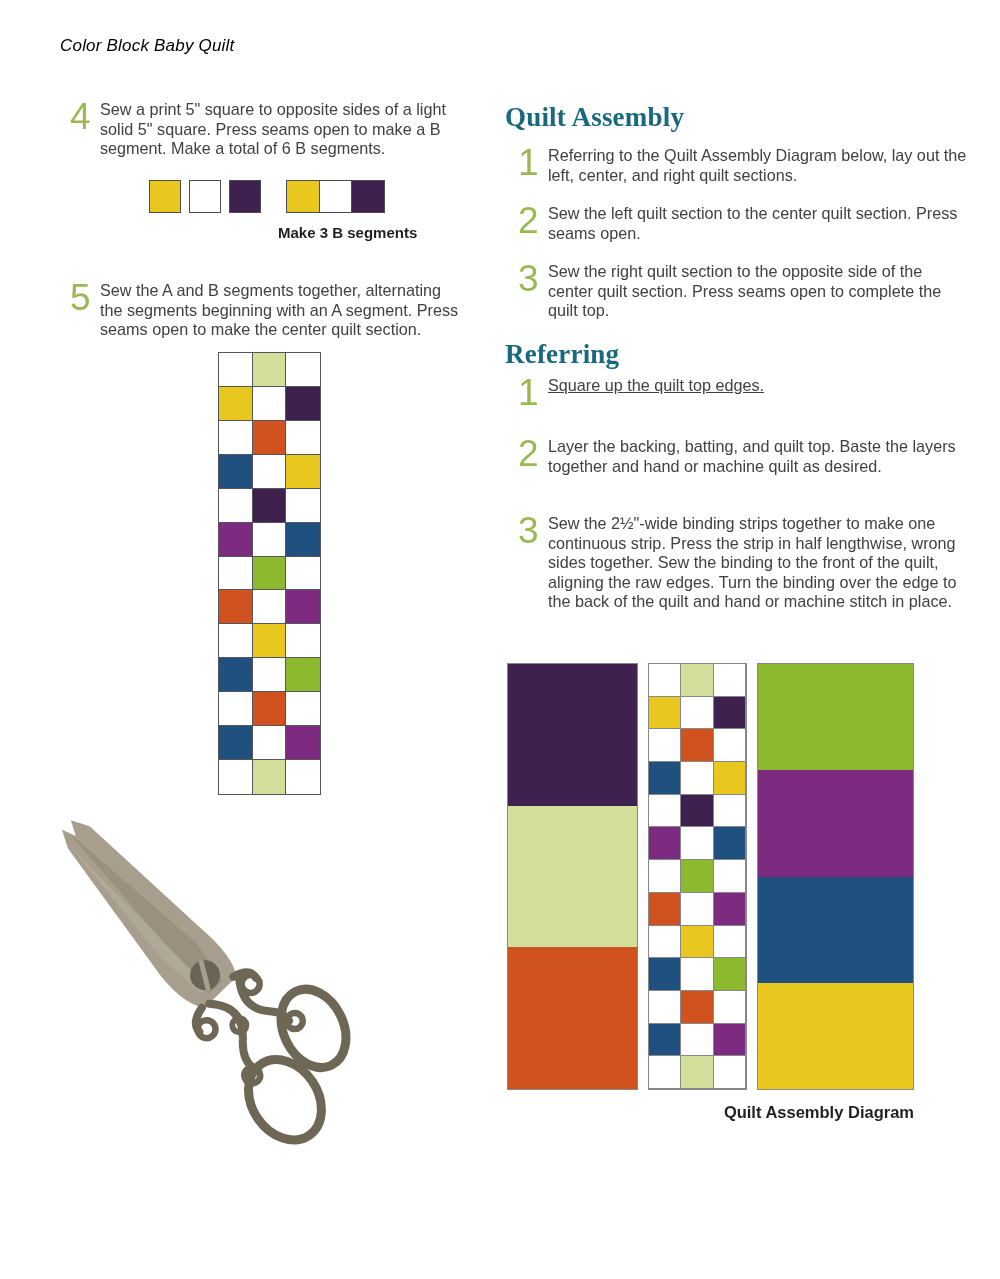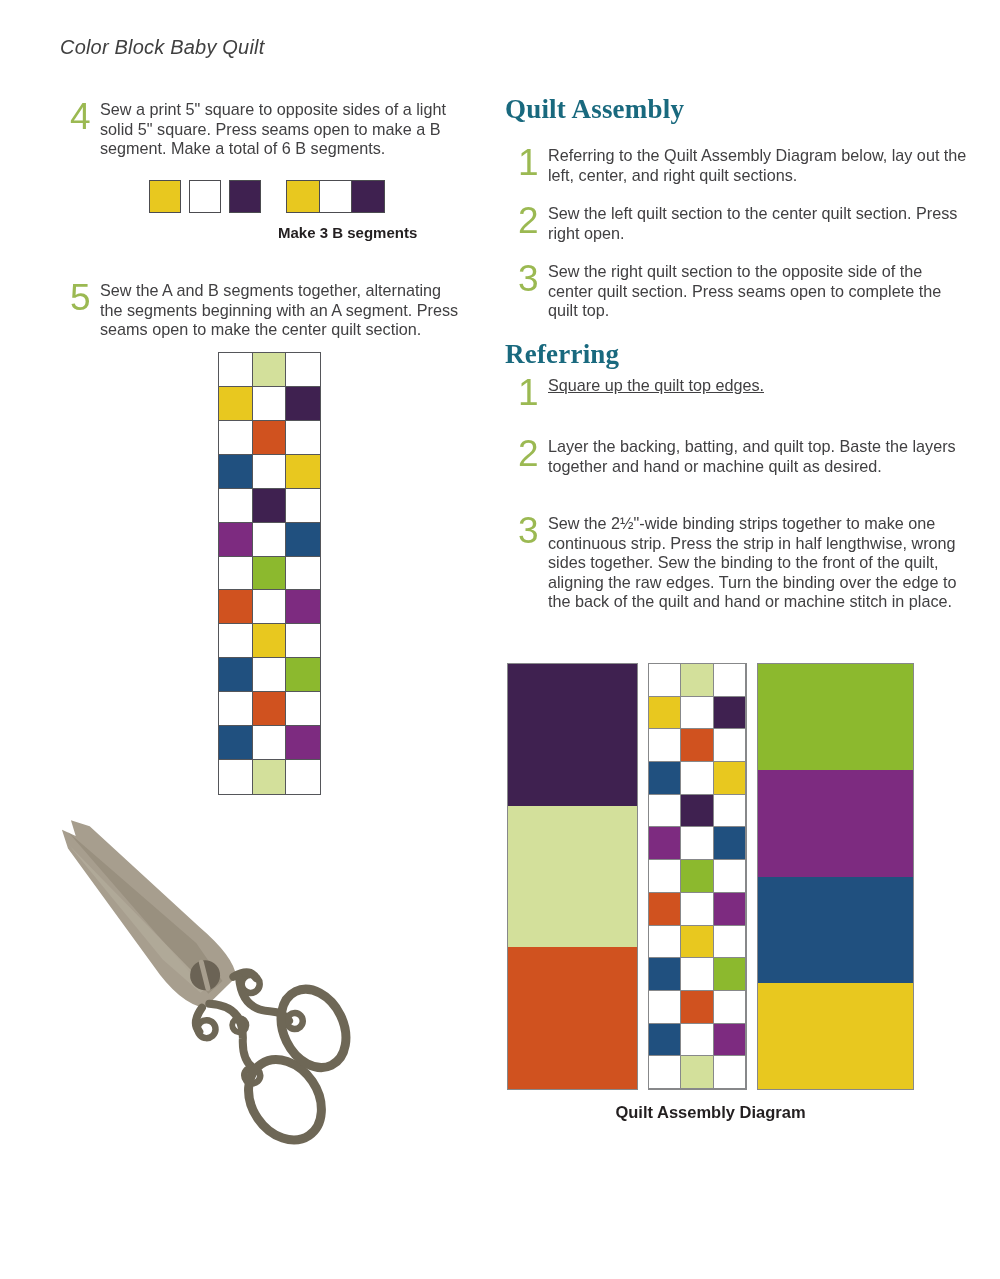--- a/index.html
+++ b/index.html
@@ -4,21 +4,21 @@
 <style>
   * { margin:0; padding:0; box-sizing:border-box; }
   html,body { background:#e8e8e8; }
   .page {
     position:relative; width:1000px; height:1279px; background:#ffffff;
     margin:0 auto; overflow:hidden;
     font-family:"Liberation Sans", sans-serif; color:#414042;
   }
   .runhead {
     position:absolute; left:60px; top:36px;
-    font-style:italic; font-size:20px; color:#404040; letter-spacing:.2px;
+    font-style:italic; font-size:17px; color:#000000; letter-spacing:.2px;
   }
   
   .step { position:absolute; display:flex; }
   .step .num {
     width:30px; flex:0 0 30px; font-size:37px; line-height:34px;
     color:#9bb952; text-align:left; font-weight:400;
   }
   .step .txt { font-size:16.2px; line-height:19.6px; color:#414042; }
   
   .h-sec {
@@ -45,21 +45,21 @@
   .qgrid.light { border:1px solid #87888a; }
   .qgrid.light .cell { border-right:1px solid #87888a; border-bottom:1px solid #87888a; }
   .grid-asm { left:648px; top:663px; width:99px; height:427px;
               grid-template-columns:repeat(3,1fr); grid-template-rows:repeat(13,1fr); }
   
   .stack { position:absolute; display:flex; flex-direction:column; border:1px solid #87888a; }
   .stack .block { flex:1 1 0; }
   .stack-left { left:507px; top:663px; width:131px; height:427px; }
   .stack-right { left:757px; top:663px; width:157px; height:427px; }
   .asm-caption {
-    position:absolute; left:507px; top:1103px; width:407px; text-align:center;
+    position:absolute; left:507px; top:1103px; width:407px; text-align:right;
     font-weight:700; font-size:16.5px; color:#231f20;
   }
   
   .scissors { position:absolute; left:62px; top:778px; width:310px; height:400px; }
   
   .footer { position:absolute; left:58px; top:1212px; font-size:17.5px; color:#111111; }
   .footer .brand { font-weight:800; letter-spacing:.3px; }
 </style>
 </head>
 <body>
@@ -152,29 +152,29 @@
         <path d="M132,214 Q156,238 134,262 Q118,278 122,292"></path>
         <path d="M172,214 Q152,240 172,260 Q182,270 180,280"></path>
         <circle cx="116" cy="296" r="8" stroke-width="6.5"></circle>
         <circle cx="184" cy="284" r="8" stroke-width="6.5"></circle>
         <ellipse cx="124" cy="336" rx="33" ry="43" transform="rotate(8 124 336)" stroke-width="9"></ellipse>
         <ellipse cx="193" cy="302" rx="30" ry="41" transform="rotate(16 193 302)" stroke-width="9"></ellipse>
       </g>
     </g>
   </svg>
 
-  <div class="h-sec" style="left:505px; top:94px;">Quilt Assembly</div>
+  <div class="h-sec" style="left:505px; top:102px;">Quilt Assembly</div>
 
   <div class="step" style="left:518px; top:146px; width:452px;">
     <div class="num">1</div>
     <div class="txt" style="width:422px;">Referring to the Quilt Assembly Diagram below, lay out the left, center, and right quilt sections.</div>
   </div>
   <div class="step" style="left:518px; top:204px; width:452px;">
     <div class="num">2</div>
-    <div class="txt" style="width:422px;">Sew the left quilt section to the center quilt section. Press right open.</div>
+    <div class="txt" style="width:422px;">Sew the left quilt section to the center quilt section. Press seams open.</div>
   </div>
   <div class="step" style="left:518px; top:262px; width:452px;">
     <div class="num">3</div>
     <div class="txt" style="width:422px;">Sew the right quilt section to the opposite side of the center quilt section. Press seams open to complete the quilt top.</div>
   </div>
 
   <div class="h-sec" style="left:505px; top:339px;">Referring</div>
 
   <div class="step" style="left:518px; top:376px; width:452px;">
     <div class="num">1</div>

